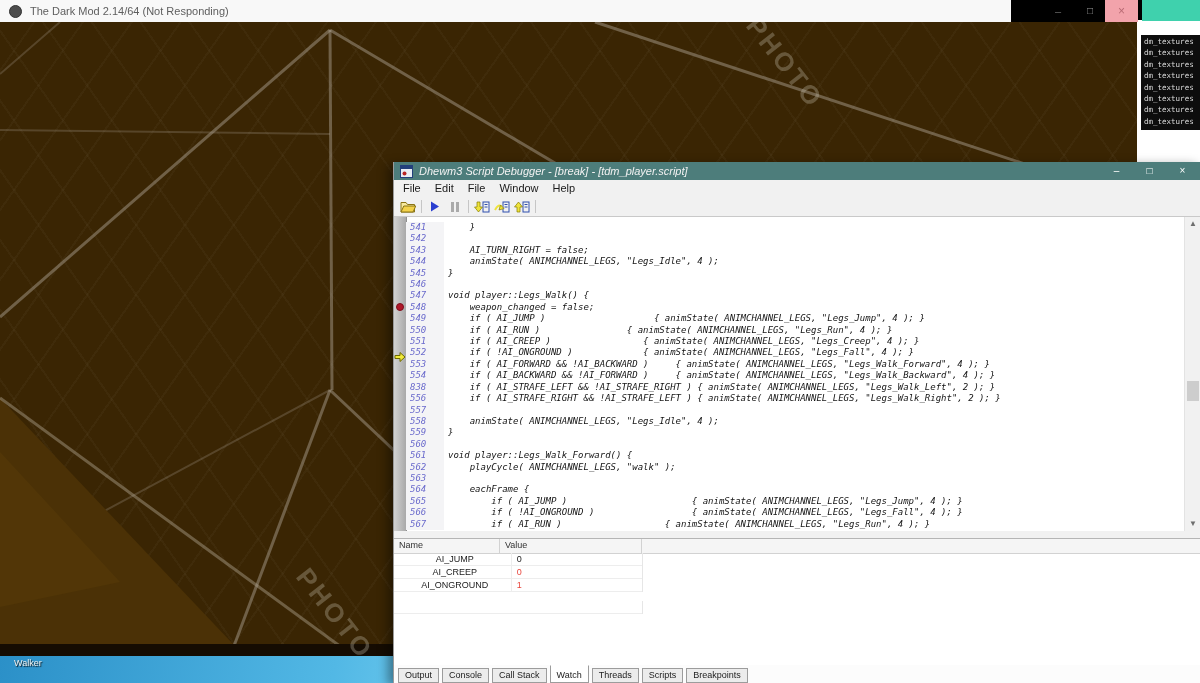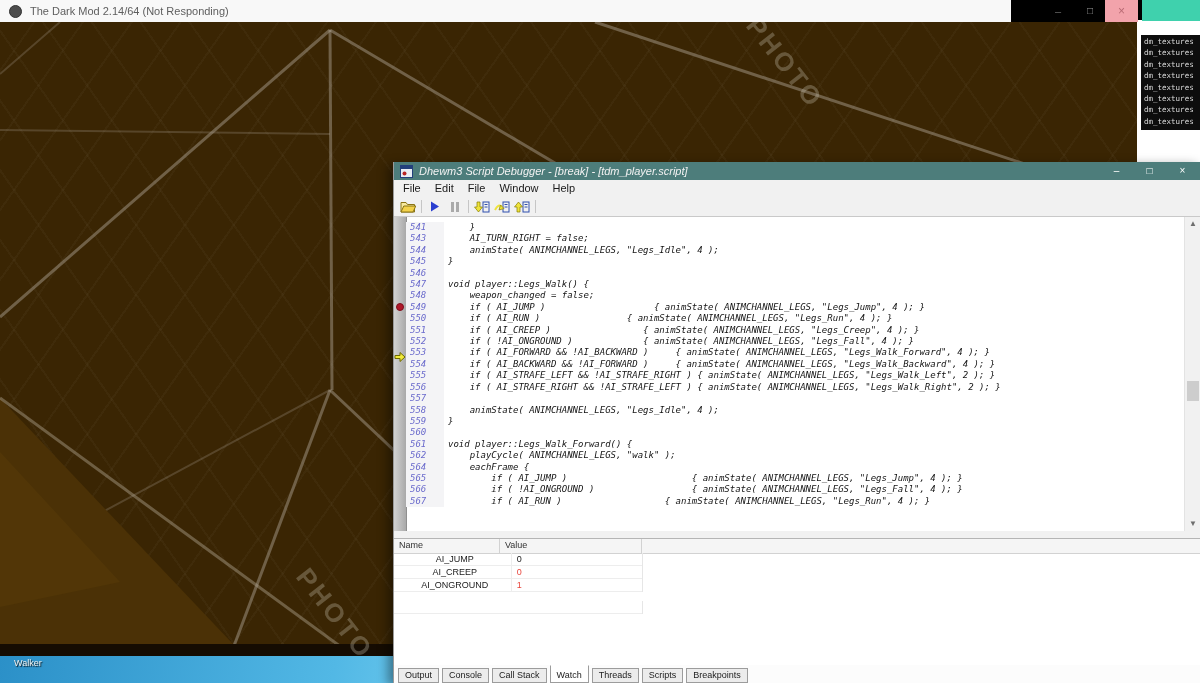--- a/index.html
+++ b/index.html
@@ -227,20 +227,21 @@
         <span class="exec" style="top: 130.62px;">
           <svg width="12" height="10">
               <polygon points="1,3.5 6,3.5 6,0.5 11,5 6,9.5 6,6.5 1,6.5" fill="#f0ea3a" stroke="#6f6a00"></polygon>
             </svg>
         </span>
       </div>
       <div class="code-rows">
 
           <div class="code-row"><span class="ln">541</span><span class="lc">    }</span></div>
 
+          <div class="code-row"><span class="ln">542</span><span class="lc"></span></div>
 
           <div class="code-row"><span class="ln">543</span><span class="lc">    AI_TURN_RIGHT = false;</span></div>
 
           <div class="code-row"><span class="ln">544</span><span class="lc">    animState( ANIMCHANNEL_LEGS, "Legs_Idle", 4 );</span></div>
 
           <div class="code-row"><span class="ln">545</span><span class="lc">}</span></div>
 
           <div class="code-row"><span class="ln">546</span><span class="lc"></span></div>
 
           <div class="code-row"><span class="ln">547</span><span class="lc">void player::Legs_Walk() {</span></div>
@@ -252,36 +253,37 @@
           <div class="code-row"><span class="ln">550</span><span class="lc">    if ( AI_RUN )                { animState( ANIMCHANNEL_LEGS, "Legs_Run", 4 ); }</span></div>
 
           <div class="code-row"><span class="ln">551</span><span class="lc">    if ( AI_CREEP )                 { animState( ANIMCHANNEL_LEGS, "Legs_Creep", 4 ); }</span></div>
 
           <div class="code-row"><span class="ln">552</span><span class="lc">    if ( !AI_ONGROUND )             { animState( ANIMCHANNEL_LEGS, "Legs_Fall", 4 ); }</span></div>
 
           <div class="code-row"><span class="ln">553</span><span class="lc">    if ( AI_FORWARD &amp;&amp; !AI_BACKWARD )     { animState( ANIMCHANNEL_LEGS, "Legs_Walk_Forward", 4 ); }</span></div>
 
           <div class="code-row"><span class="ln">554</span><span class="lc">    if ( AI_BACKWARD &amp;&amp; !AI_FORWARD )     { animState( ANIMCHANNEL_LEGS, "Legs_Walk_Backward", 4 ); }</span></div>
 
-          <div class="code-row"><span class="ln">555</span><span class="lc">    if ( AI_STRAFE_LEFT &amp;&amp; !AI_STRAFE_RIGHT ) { animState( ANIMCHANNEL_LEGS, "Legs_Walk_Left", 2 ); }</span></div>
+          <div class="code-row"><span class="ln">838</span><span class="lc">    if ( AI_STRAFE_LEFT &amp;&amp; !AI_STRAFE_RIGHT ) { animState( ANIMCHANNEL_LEGS, "Legs_Walk_Left", 2 ); }</span></div>
 
           <div class="code-row"><span class="ln">556</span><span class="lc">    if ( AI_STRAFE_RIGHT &amp;&amp; !AI_STRAFE_LEFT ) { animState( ANIMCHANNEL_LEGS, "Legs_Walk_Right", 2 ); }</span></div>
 
           <div class="code-row"><span class="ln">557</span><span class="lc"></span></div>
 
           <div class="code-row"><span class="ln">558</span><span class="lc">    animState( ANIMCHANNEL_LEGS, "Legs_Idle", 4 );</span></div>
 
           <div class="code-row"><span class="ln">559</span><span class="lc">}</span></div>
 
           <div class="code-row"><span class="ln">560</span><span class="lc"></span></div>
 
           <div class="code-row"><span class="ln">561</span><span class="lc">void player::Legs_Walk_Forward() {</span></div>
 
           <div class="code-row"><span class="ln">562</span><span class="lc">    playCycle( ANIMCHANNEL_LEGS, "walk" );</span></div>
 
+          <div class="code-row"><span class="ln">563</span><span class="lc"></span></div>
 
           <div class="code-row"><span class="ln">564</span><span class="lc">    eachFrame {</span></div>
 
           <div class="code-row"><span class="ln">565</span><span class="lc">        if ( AI_JUMP )                       { animState( ANIMCHANNEL_LEGS, "Legs_Jump", 4 ); }</span></div>
 
           <div class="code-row"><span class="ln">566</span><span class="lc">        if ( !AI_ONGROUND )                  { animState( ANIMCHANNEL_LEGS, "Legs_Fall", 4 ); }</span></div>
 
           <div class="code-row"><span class="ln">567</span><span class="lc">        if ( AI_RUN )                   { animState( ANIMCHANNEL_LEGS, "Legs_Run", 4 ); }</span></div>
         </div>
       <div class="vscroll">

